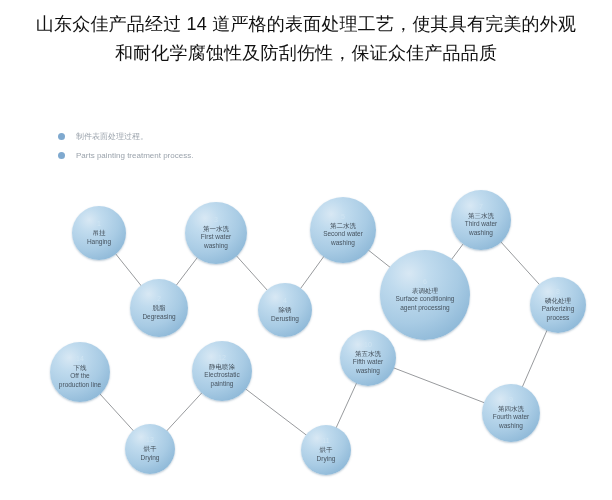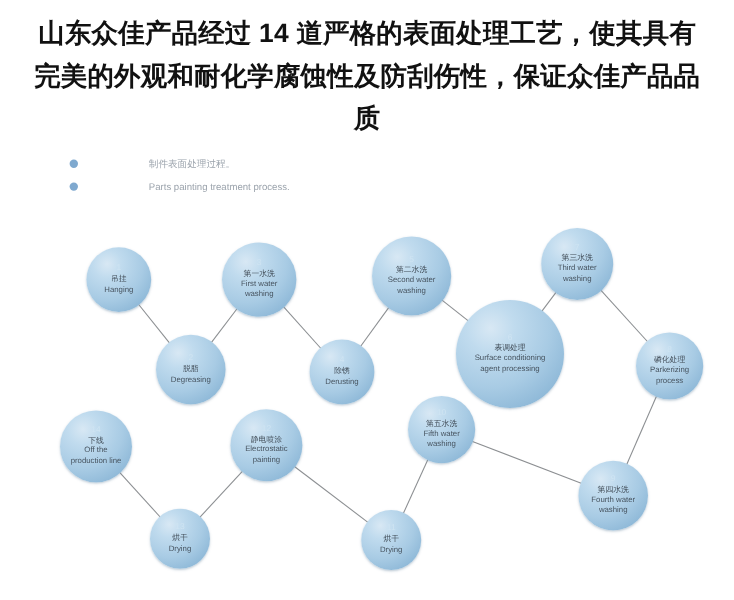--- a/index.html
+++ b/index.html
@@ -6,36 +6,35 @@
   body{
     width:612px;height:500px;
     background:#ffffff;
     font-family:"Liberation Sans","DejaVu Sans",sans-serif;
     overflow:hidden;
     position:relative;
   }
   #heading{
     padding:10px 28px 0 28px;
     text-align:center;
-    font-weight:bold;
-    font-size:22px;
+    font-weight:normal;
+    font-size:18px;
     line-height:1.62;
     color:#111111;
     letter-spacing:0.2px;
   }
   #legend{
     position:absolute;
     left:58px; top:128px;
     color:#9aa2ab;
   }
   .legend-row{
     display:flex;align-items:center;
     height:16px;
     margin-bottom:3px;
-    gap:48px;
   }
   .legend-dot{
     width:7px;height:7px;border-radius:50%;
     background:#7fa9cf;
     margin-right:11px;
     flex:0 0 auto;
   }
   .legend-txt{
     font-size:8px;
     color:#9ba3ac;

